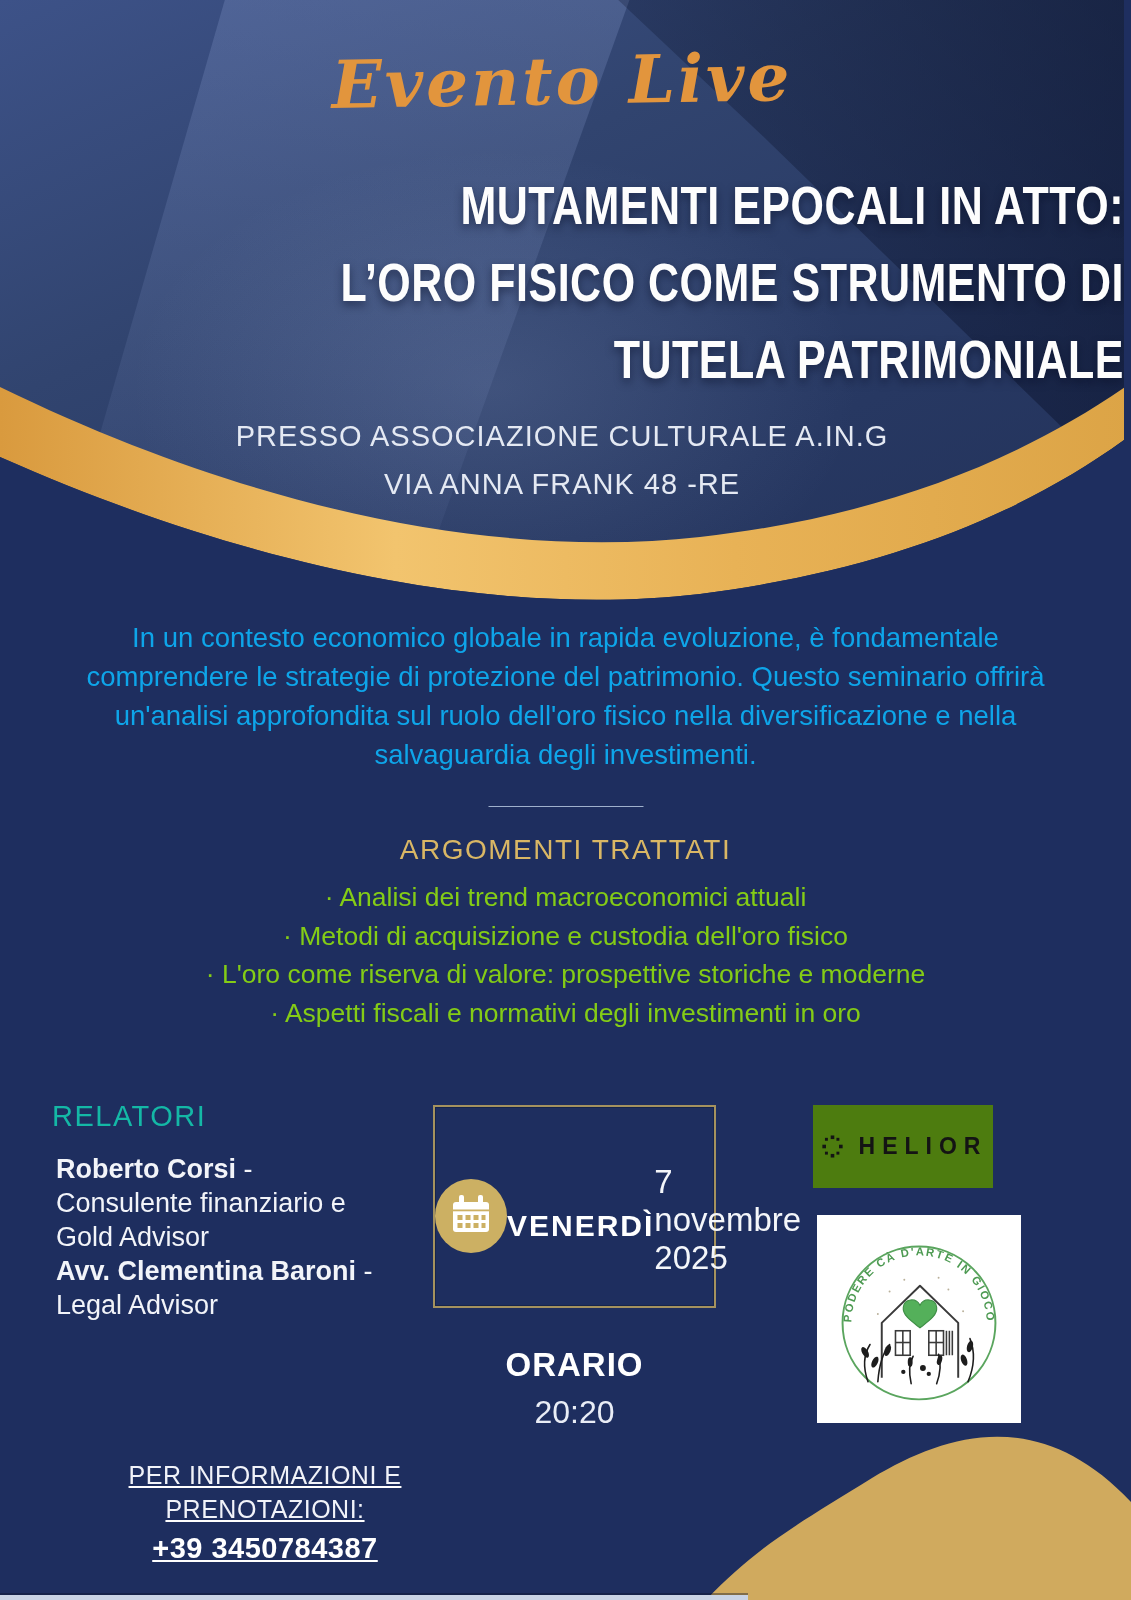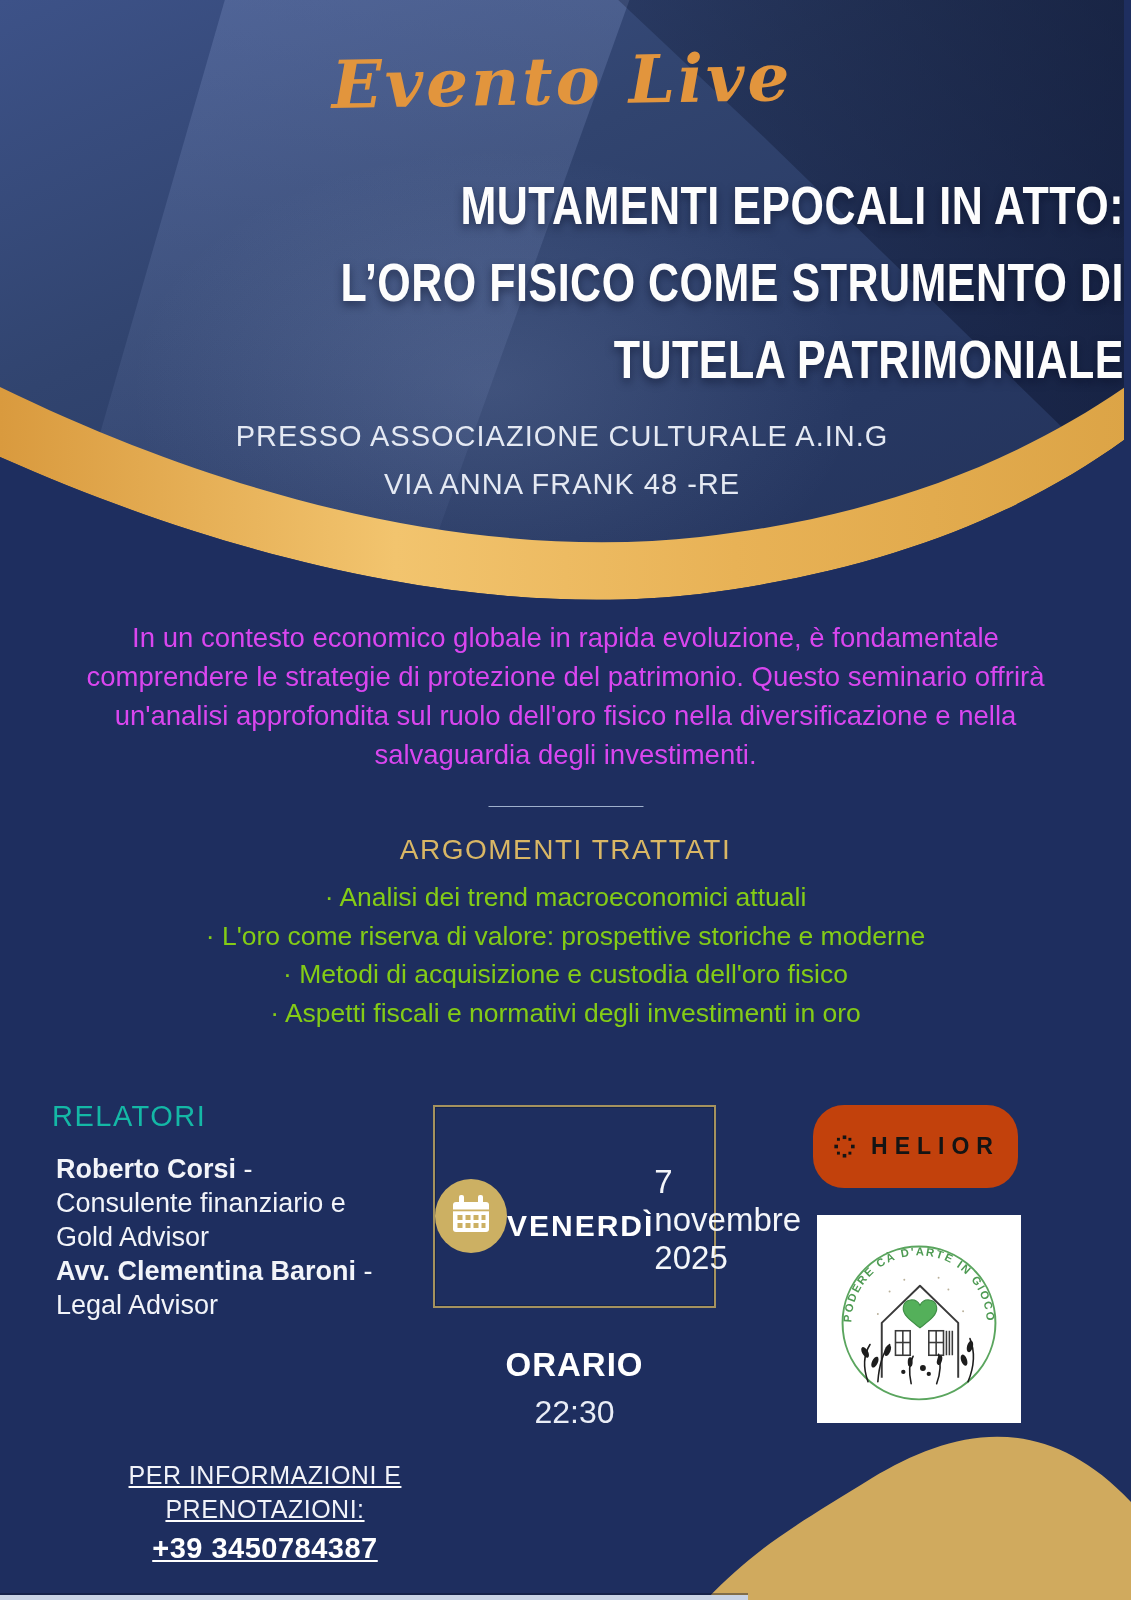--- a/index.html
+++ b/index.html
@@ -35,21 +35,21 @@
   .venue{
     position:absolute;top:412px;left:0;width:100%;text-align:center;
     font-size:29px;letter-spacing:1px;color:#e4e9f3;
   }
   .vl{line-height:48px;}
   .swoosh{position:absolute;left:0;bottom:0;width:1131px;height:260px;display:block;}
   
   .intro{
     position:absolute;top:618px;left:50%;transform:translateX(-50%);
     width:1030px;margin:0;text-align:center;
-    font-size:27.5px;line-height:39px;color:#d946ef;font-weight:400;
+    font-size:27.5px;line-height:39px;color:#0ea5e9;font-weight:400;
   }
   .divider{
     position:absolute;top:806px;left:50%;transform:translateX(-50%);
     width:155px;height:0;border-top:1.6px solid #9fb0cc;
   }
   .topics-heading{
     position:absolute;top:834px;left:0;width:100%;text-align:center;
     font-size:28px;letter-spacing:1.5px;color:#d9b765;font-weight:400;
   }
   .topics{
@@ -79,22 +79,22 @@
     display:flex;align-items:center;justify-content:center;
   }
   .day{margin-top:20px;font-size:30px;font-weight:bold;letter-spacing:2px;}
   .date{margin-top:8px;font-size:33px;color:#f4f6fa;}
   .orario{
     position:absolute;top:1332px;left:433px;width:283px;text-align:center;
   }
   .orario-label{font-size:33px;font-weight:bold;letter-spacing:1px;margin-top:14px;}
   .orario-time{margin-top:10px;font-size:32px;color:#e9edf6;}
   .helior{
-    position:absolute;top:1105px;left:813px;width:205px;height:83px;
-    background:#c2410c;display:flex;align-items:center;justify-content:center;gap:13px;border-radius:31px;
+    position:absolute;top:1105px;left:813px;width:180px;height:83px;
+    background:#4d7c0f;display:flex;align-items:center;justify-content:center;gap:13px;
   }
   .helior-text{
     font-size:23px;font-weight:bold;letter-spacing:7px;color:#141414;
     font-family:"Liberation Sans",sans-serif;
   }
   .podere{
     position:absolute;top:1215px;left:817px;width:204px;height:208px;
     background:#ffffff;display:flex;align-items:center;justify-content:center;
   }
   .contact{
@@ -146,22 +146,22 @@
   </div>
 
   <p class="intro">In un contesto economico globale in rapida evoluzione, è fondamentale comprendere le strategie di protezione del patrimonio. Questo seminario offrirà un'analisi approfondita sul ruolo dell'oro fisico nella diversificazione e nella salvaguardia degli investimenti.</p>
 
   <div class="divider"></div>
 
   <div class="topics-heading">ARGOMENTI TRATTATI</div>
 
   <ul class="topics">
     <li>Analisi dei trend macroeconomici attuali</li>
+    <li>Metodi di acquisizione e custodia dell'oro fisico</li>
     <li>L'oro come riserva di valore: prospettive storiche e moderne</li>
-    <li>Metodi di acquisizione e custodia dell'oro fisico</li>
     <li>Aspetti fiscali e normativi degli investimenti in oro</li>
   </ul>
 
   <div class="sp-heading">RELATORI</div>
   <p class="sp-text">
     <b>Roberto Corsi</b><span> - Consulente finanziario e Gold Advisor</span><br>
     <b>Avv. Clementina Baroni</b><span> - Legal Advisor</span>
   </p>
 
   <div class="date-card">
@@ -182,21 +182,21 @@
             <rect x="46.5" y="43" width="4" height="5"></rect>
         </g>
       </svg>
     </div>
     <div class="day">VENERDÌ</div>
     <div class="date">7 novembre 2025</div>
   </div>
 
   <div class="orario">
     <div class="orario-label">ORARIO</div>
-    <div class="orario-time">22:30</div>
+    <div class="orario-time">20:20</div>
   </div>
 
   <div class="helior">
     <svg width="27" height="27" viewBox="0 0 24 24" aria-hidden="true">
       <g fill="#141414">
         <rect x="10.4" y="2.2" width="3.2" height="3.2"></rect>
         <rect x="15.5" y="4.3" width="2.6" height="2.6"></rect>
         <rect x="17.8" y="10.4" width="3.2" height="3.2"></rect>
         <rect x="15.5" y="16.6" width="2.6" height="2.6"></rect>
         <rect x="10.4" y="18.6" width="3.2" height="3.2"></rect>

